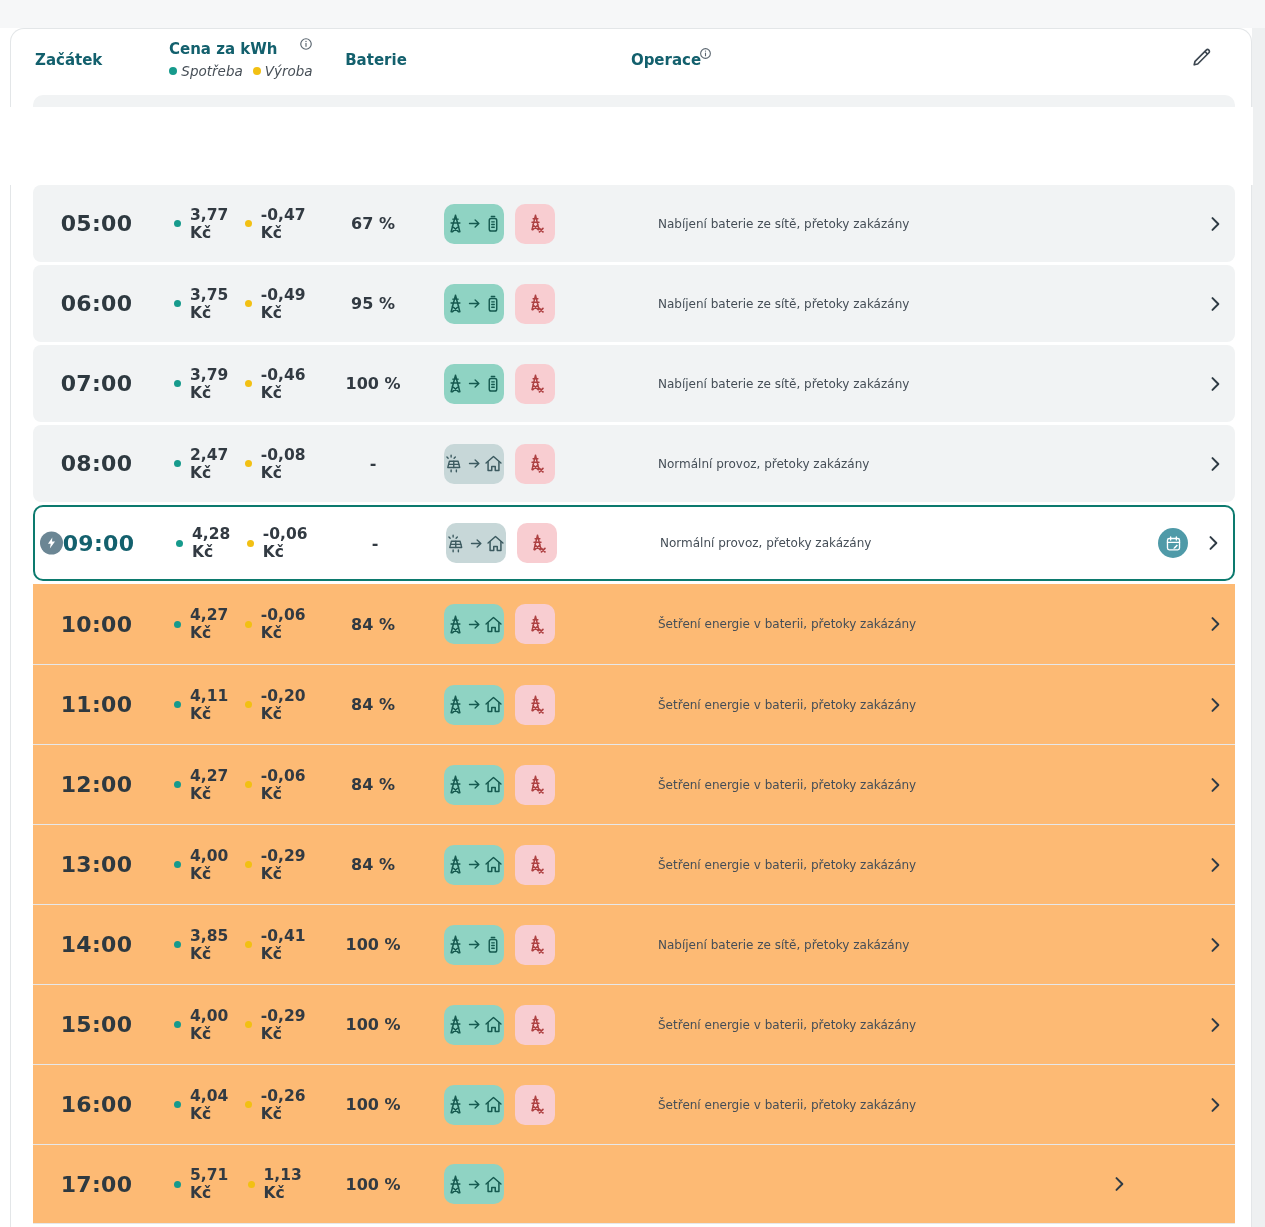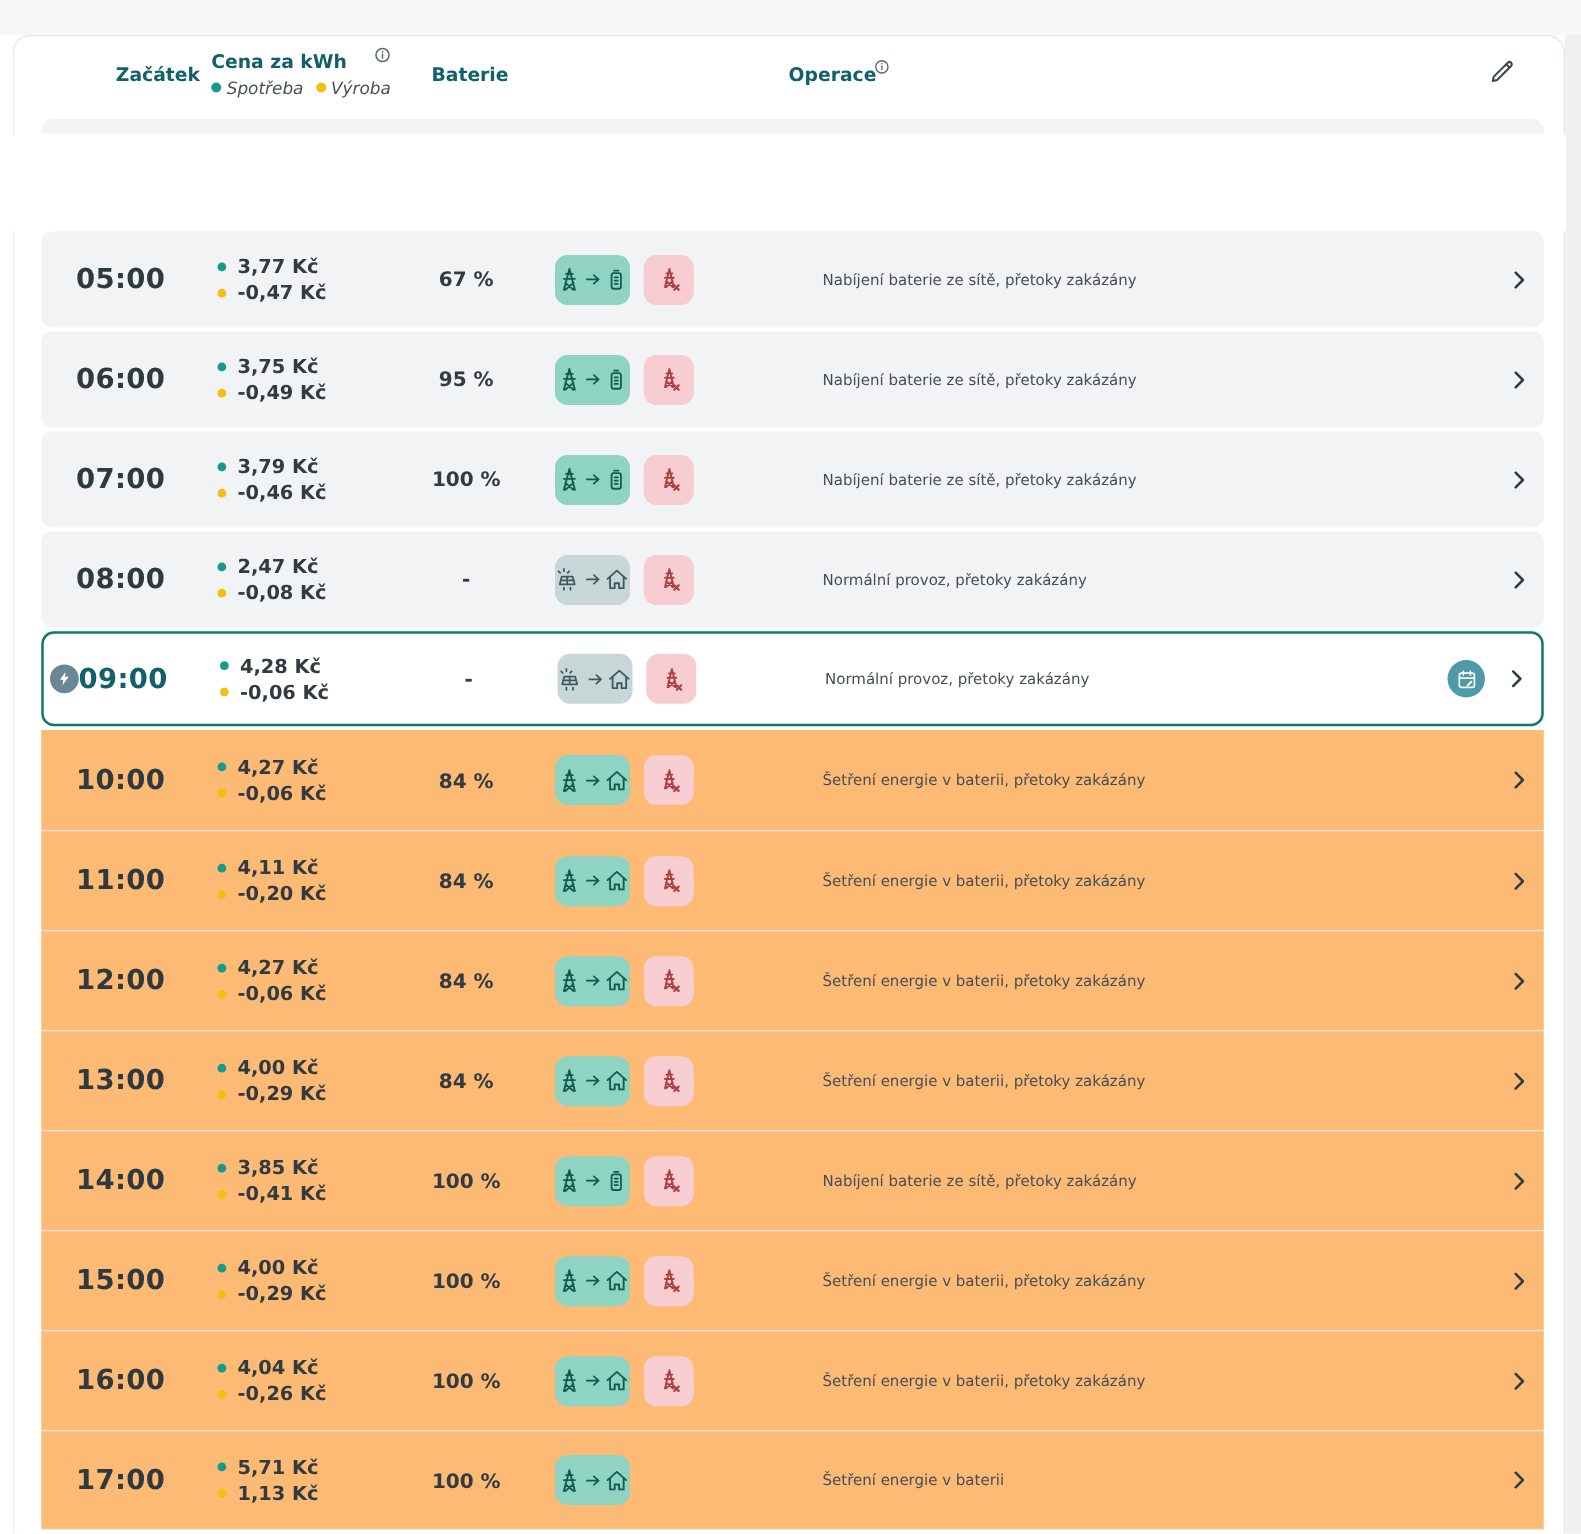--- a/index.html
+++ b/index.html
@@ -8,21 +8,21 @@
   .page { position:relative; width:1265px; height:1227px; background:#fff; }
   .top-strip { position:absolute; left:0; top:0; width:1265px; height:28px; background:#f6f7f8; }
   .right-gutter { position:absolute; left:1252px; top:28px; width:13px; height:1199px; background:#eef0f1; }
 
   .card { position:absolute; left:10px; top:28px; width:1242px; height:1199px;
     background:#fff; border:1px solid #e3e6e8; border-bottom:none; border-radius:14px 14px 0 0; }
 
   
   .thead { position:absolute; left:0; top:0; width:100%; height:74px; color:#13606d; }
   .th { position:absolute; font-weight:bold; font-size:15px; color:#13606d; }
-  .th-start { left:24px; top:22px; width:125px; text-align:right; }
+  .th-start { left:24px; top:22px; width:125px; text-align:left; }
   .th-price { left:158px; top:11px; width:140px; text-align:left; }
   .th-batt  { left:310px; top:22px; width:110px; text-align:center; }
   .th-oper  { left:600px; top:22px; width:110px; text-align:center; }
   .info-badge { position:absolute; width:14px; height:14px; color:#5b6670; }
   .info-price { left:288px; top:7px; }
   .info-oper  { left:688px; top:16px; }
   .legend { position:absolute; left:140px; top:34px; width:180px; text-align:center;
     font-size:13.5px; color:#474f57; font-weight:normal;font-style:italic; }
   .legend .dot { display:inline-block; width:8px; height:8px; border-radius:50%;
     vertical-align:1px; margin-right:4px; }
@@ -44,21 +44,21 @@
   .row { display:grid; grid-template-columns:127px 158px 110px 190px 1fr 96px;
     align-items:center; height:80px; position:relative; background:#fdba74; cursor:pointer; }
   .row.past { background:#f1f3f4; height:77px; margin-bottom:3px; border-radius:8px; }
   .row.current { height:76px; margin:2px 0 3px 0; border:2px solid #0c7a6e; border-radius:10px; background:#fff; }
   .row.future + .row.future { border-top:1px solid #e6e8ea; }
   .row.future:last-child { border-bottom:1px solid #e6e8ea; }
 
   .cell-time { text-align:center; font-weight:bold; font-size:22px; color:#2e3940; letter-spacing:.3px; }
   .row.current .cell-time { color:#13606d; }
 
-  .cell-price { display:flex; flex-direction:column; gap:3px; padding-left:14px; }
+  .cell-price { display:flex; flex-direction:row; gap:3px; padding-left:14px; }
   .price-line { display:flex; align-items:center; font-weight:bold; font-size:15.5px; color:#323a42; }
   .price-line .dot { width:7px; height:7px; border-radius:50%; margin-right:9px; flex:none; }
 
   .cell-batt { text-align:center; font-weight:bold; font-size:16px; color:#323a42; }
 
   .cell-badges { display:flex; align-items:center; gap:11px; padding-left:16px; }
   .badge { display:flex; align-items:center; justify-content:center; border-radius:10px; height:40px; }
   .badge.flow { width:60px; gap:1px; }
   .badge.flow.active { background:#8fd3c3; color:#15594f; }
   .badge.flow.muted  { background:#c7d7d8; color:#3c5a60; }
@@ -773,21 +773,20 @@
               </svg>
             </span>
             <span style="display: flex;">
               <svg width="21" height="21" viewBox="0 0 24 24" fill="none" stroke="currentColor" stroke-width="1.7" stroke-linecap="round" stroke-linejoin="round">
                 <path d="M3.5 11.5L12 4l8.5 7.5"></path>
                 <path d="M5.8 10v10h4.2v-4.5h4v4.5h4.2V10"></path>
               </svg>
             </span>
           </span>
         </div>
-    <div class="cell-oper">Šetření energie v baterii</div>
     <div class="cell-icons">
       <span class="chevron">
         <svg width="20" height="20" viewBox="0 0 24 24" fill="none" stroke="currentColor" stroke-width="2.4" stroke-linecap="round" stroke-linejoin="round">
               <path d="M9 5l7 7-7 7"></path>
             </svg>
       </span>
     </div>
   </li>
     </ul>
 </div>

